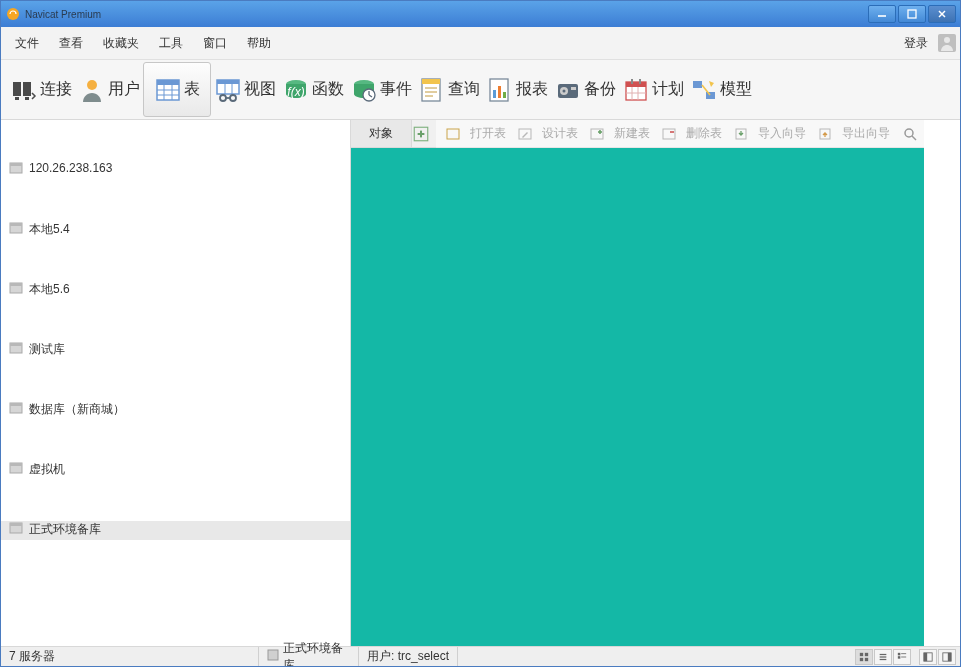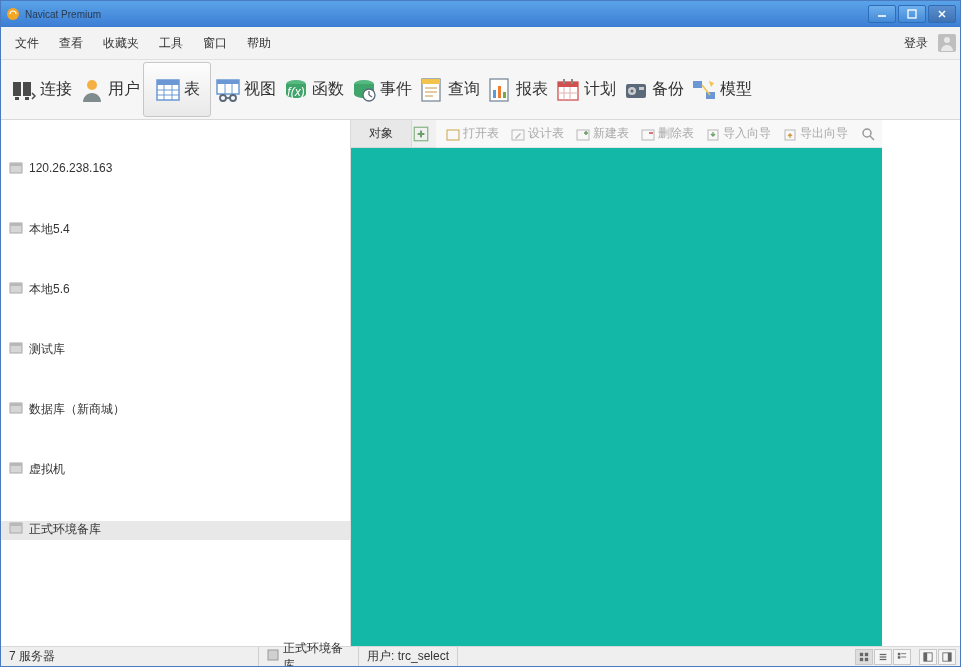--- a/index.html
+++ b/index.html
@@ -35,21 +35,21 @@
 .tree-item.selected { background:#e8e8e8; }
 .tree-icon { width:14px; height:14px; display:flex; align-items:center; justify-content:center; }
 
 .content { flex:1; display:flex; flex-direction:row; background:#14b8a6; }
 .obj-tabs { height:28px; background:#f0f0f0; border-bottom:1px solid #d9d9d9; display:flex; align-items:stretch; }
 .obj-tab { padding:0 18px; display:flex; align-items:center; border-right:1px solid #d9d9d9; background:#e8e8e8; cursor:pointer; color:#333; }
 .obj-add-area { flex:1; display:flex; align-items:center; justify-content:flex-end; padding-right:6px; }
 .obj-add { width:18px; height:18px; display:flex; align-items:center; justify-content:center; cursor:pointer; }
 
 .obj-toolbar { height:28px; background:#f8f8f8; border-bottom:1px solid #e6e6e6; display:flex; align-items:center; padding:0 6px; gap:4px; color:#aaa; }
-.obj-tbtn { display:flex; align-items:flex-end; gap:3px; padding:2px 4px; cursor:pointer; }
+.obj-tbtn { display:flex; align-items:center; gap:10px; padding:2px 4px; cursor:pointer; }
 .obj-tbtn .mini-icon { width:14px; height:14px; display:flex; align-items:center; justify-content:center; }
 .obj-toolbar .flex { flex:1; }
 .search-icon { width:16px; height:16px; display:flex; align-items:center; justify-content:center; cursor:pointer; }
 
 .obj-body { flex:1; background:#fff; }
 
 
 .statusbar { height:20px; background:#efefef; border-top:1px solid #d8d8d8; display:flex; align-items:center; font-size:12px; color:#333; }
 .status-seg { padding:0 8px; border-right:1px solid #d0d0d0; height:100%; display:flex; align-items:center; gap:4px; }
 .status-seg.first { width:258px; }
@@ -197,41 +197,41 @@
           <rect x="7" y="14" width="3" height="8" fill="#5b9bd5"></rect>
           <rect x="12" y="10" width="3" height="12" fill="#ed7d31"></rect>
           <rect x="17" y="16" width="3" height="6" fill="#70ad47"></rect>
         </svg>
       </span>
     <span class="tlabel">报表</span>
   </div>
   <div class="tool-btn">
     <span class="ticon">
         <svg viewBox="0 0 28 28">
+          <rect x="4" y="8" width="20" height="14" rx="2" fill="#5a6a7a"></rect>
+          <circle cx="10" cy="15" r="4" fill="#ccc"></circle>
+          <circle cx="10" cy="15" r="1.5" fill="#5a6a7a"></circle>
+          <rect x="17" y="11" width="5" height="3" fill="#ccc"></rect>
+        </svg>
+      </span>
+    <span class="tlabel">备份</span>
+  </div>
+  <div class="tool-btn">
+    <span class="ticon">
+        <svg viewBox="0 0 28 28">
           <rect x="4" y="6" width="20" height="18" fill="#fff" stroke="#d05050" stroke-width="1.3"></rect>
           <rect x="4" y="6" width="20" height="5" fill="#d05050"></rect>
           <line x1="10" y1="11" x2="10" y2="24" stroke="#e0b0b0"></line>
           <line x1="16" y1="11" x2="16" y2="24" stroke="#e0b0b0"></line>
           <line x1="4" y1="17" x2="24" y2="17" stroke="#e0b0b0"></line>
           <rect x="9" y="3" width="2" height="5" fill="#888"></rect>
           <rect x="17" y="3" width="2" height="5" fill="#888"></rect>
         </svg>
       </span>
     <span class="tlabel">计划</span>
-  </div>
-  <div class="tool-btn">
-    <span class="ticon">
-        <svg viewBox="0 0 28 28">
-          <rect x="4" y="8" width="20" height="14" rx="2" fill="#5a6a7a"></rect>
-          <circle cx="10" cy="15" r="4" fill="#ccc"></circle>
-          <circle cx="10" cy="15" r="1.5" fill="#5a6a7a"></circle>
-          <rect x="17" y="11" width="5" height="3" fill="#ccc"></rect>
-        </svg>
-      </span>
-    <span class="tlabel">备份</span>
   </div>
   <div class="tool-btn">
     <span class="ticon">
         <svg viewBox="0 0 28 28">
           <rect x="3" y="5" width="9" height="7" fill="#6b98d4"></rect>
           <rect x="16" y="16" width="9" height="7" fill="#6b98d4"></rect>
           <line x1="12" y1="9" x2="20" y2="19" stroke="#f2c44d" stroke-width="1.6"></line>
           <path d="M19 5l5 2-3 4z" fill="#f2c44d"></path>
         </svg>
       </span>

